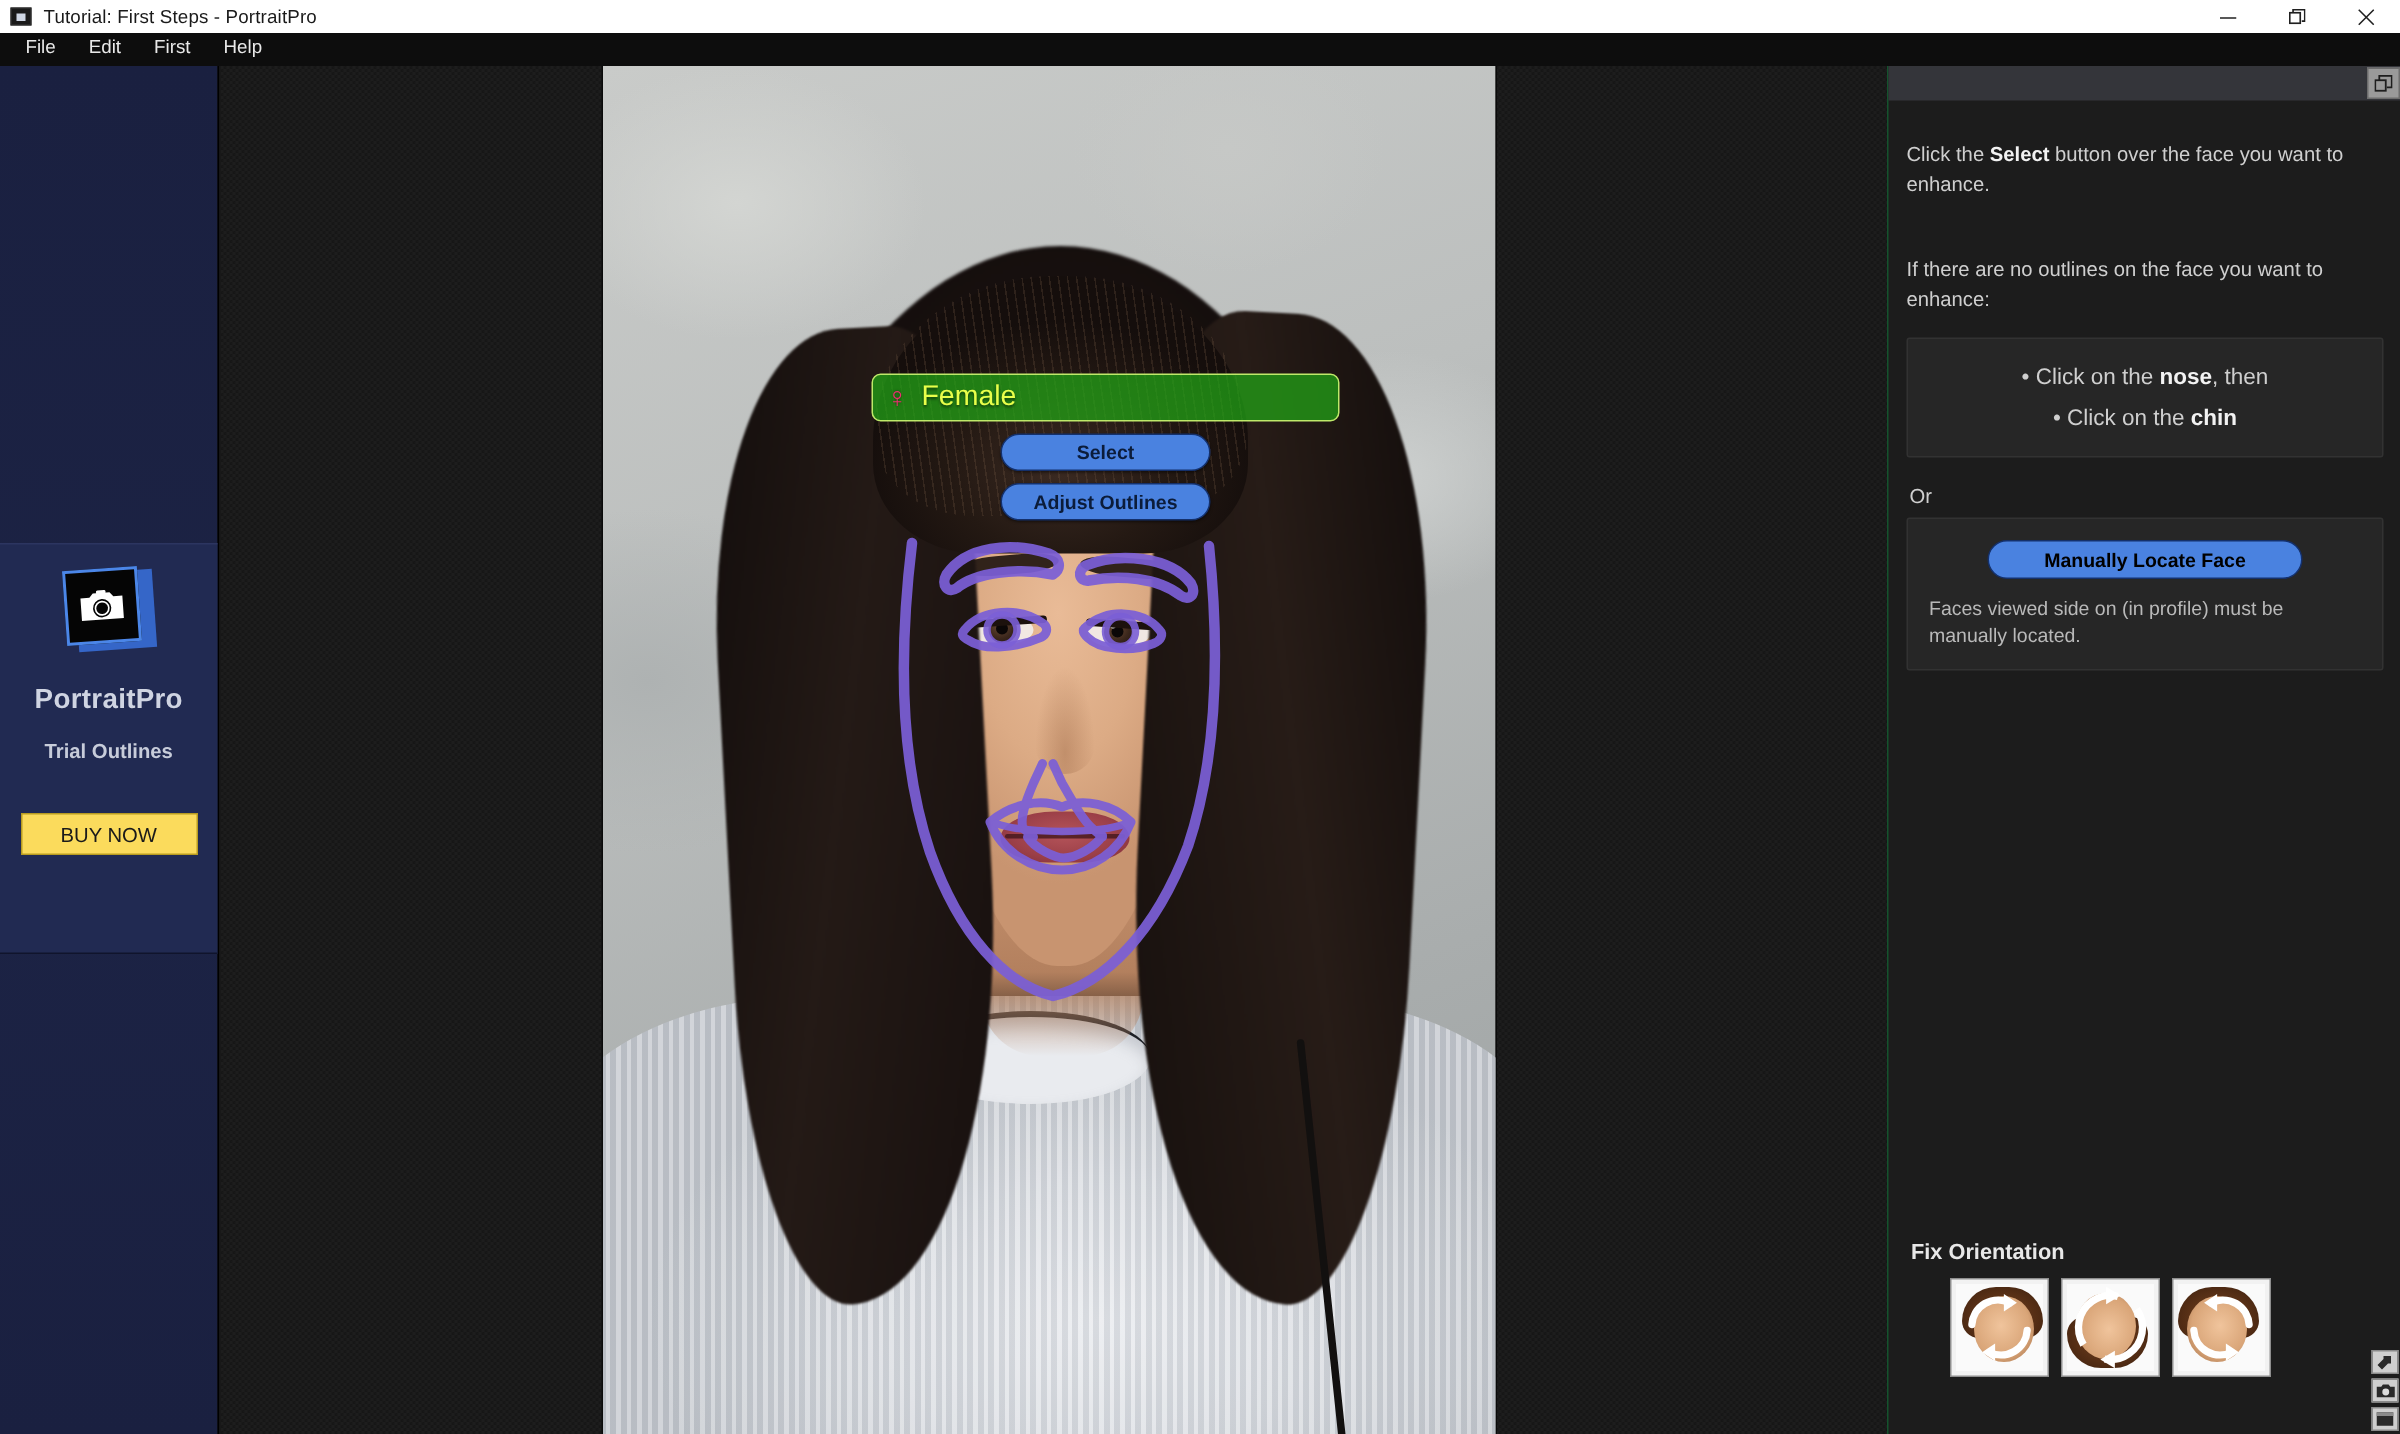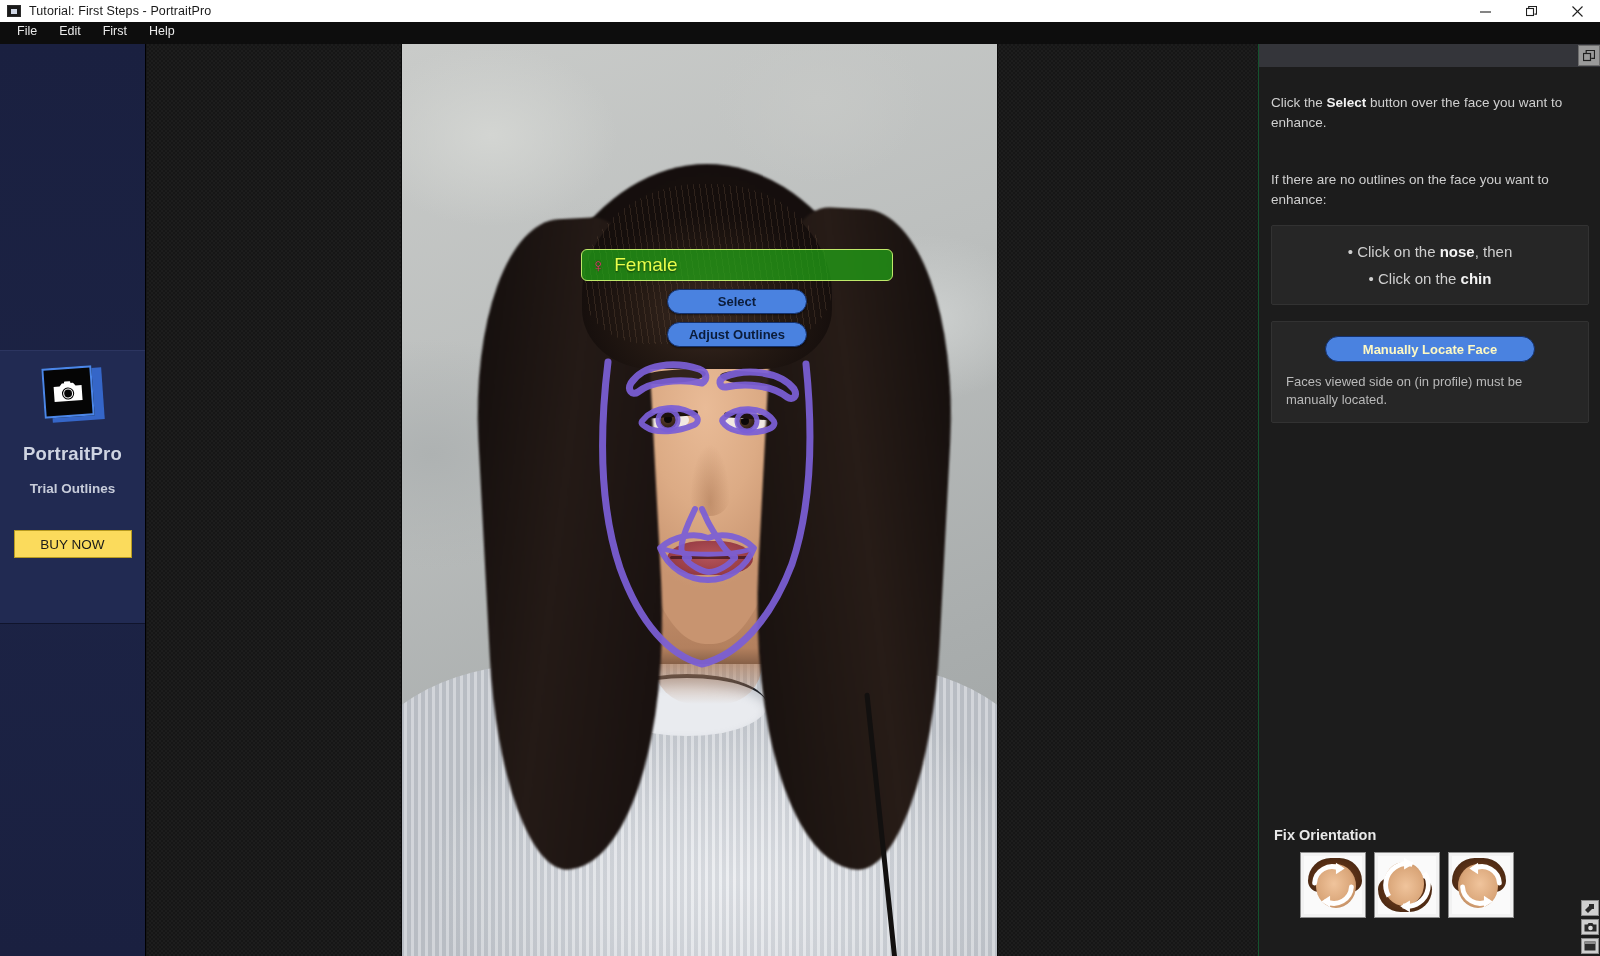--- a/index.html
+++ b/index.html
@@ -73,21 +73,21 @@
   }
 
   
   .sidebar {
     position: absolute; top: 44px; left: 0;
     width: 146px; height: 912px;
     background: linear-gradient(180deg,#1a2040 0%, #1c2345 55%, #1a2040 100%);
     border-right: 1px solid #000;
   }
   .brand-panel {
-    position: absolute; top: 306px; left: 0;
+    position: absolute; top: 318px; left: 0;
     width: 145px; height: 274px;
     background: #212a52;
     border-top: 1px solid #2c3560;
     border-bottom: 1px solid #10142c;
     display: flex; flex-direction: column; align-items: center;
   }
   .brand-logo {
     margin-top: 14px;
     width: 64px; height: 62px;
     position: relative;
@@ -388,21 +388,21 @@
     font-size: 13.5px; color: #cfcfcf;
     padding: 2px 0 7px 2px;
   }
   .locate-btn {
     display: block;
     margin: 2px auto 0 auto;
     width: 210px; height: 26px;
     background: #4a82e0;
     border: 1px solid #14306b;
     border-radius: 13px;
-    color: #fef9c3;
+    color: #000000;
     font-size: 13px; font-weight: bold;
     cursor: pointer;
   }
   .note {
     margin-top: 11px;
     font-size: 13px; line-height: 1.4;
     color: #b9b9b9;
   }
 
   .fix-orient {
@@ -625,20 +625,21 @@
         <div class="bullet-line">
           <span>• Click on the </span><b>nose</b><span>, then</span>
         </div>
         <div class="bullet-line">
           <span>• Click on the </span><b>chin</b>
         </div>
       </div>
 
       <div class="gap-sm"></div>
 
+      <div class="or-label">Or</div>
 
       <div class="subpanel">
         <button class="locate-btn">Manually Locate Face</button>
         <div class="note">Faces viewed side on (in profile) must be manually located.</div>
       </div>
 
       <div class="fix-orient">
         <div class="fix-title">Fix Orientation</div>
 
         <div class="thumbs">

